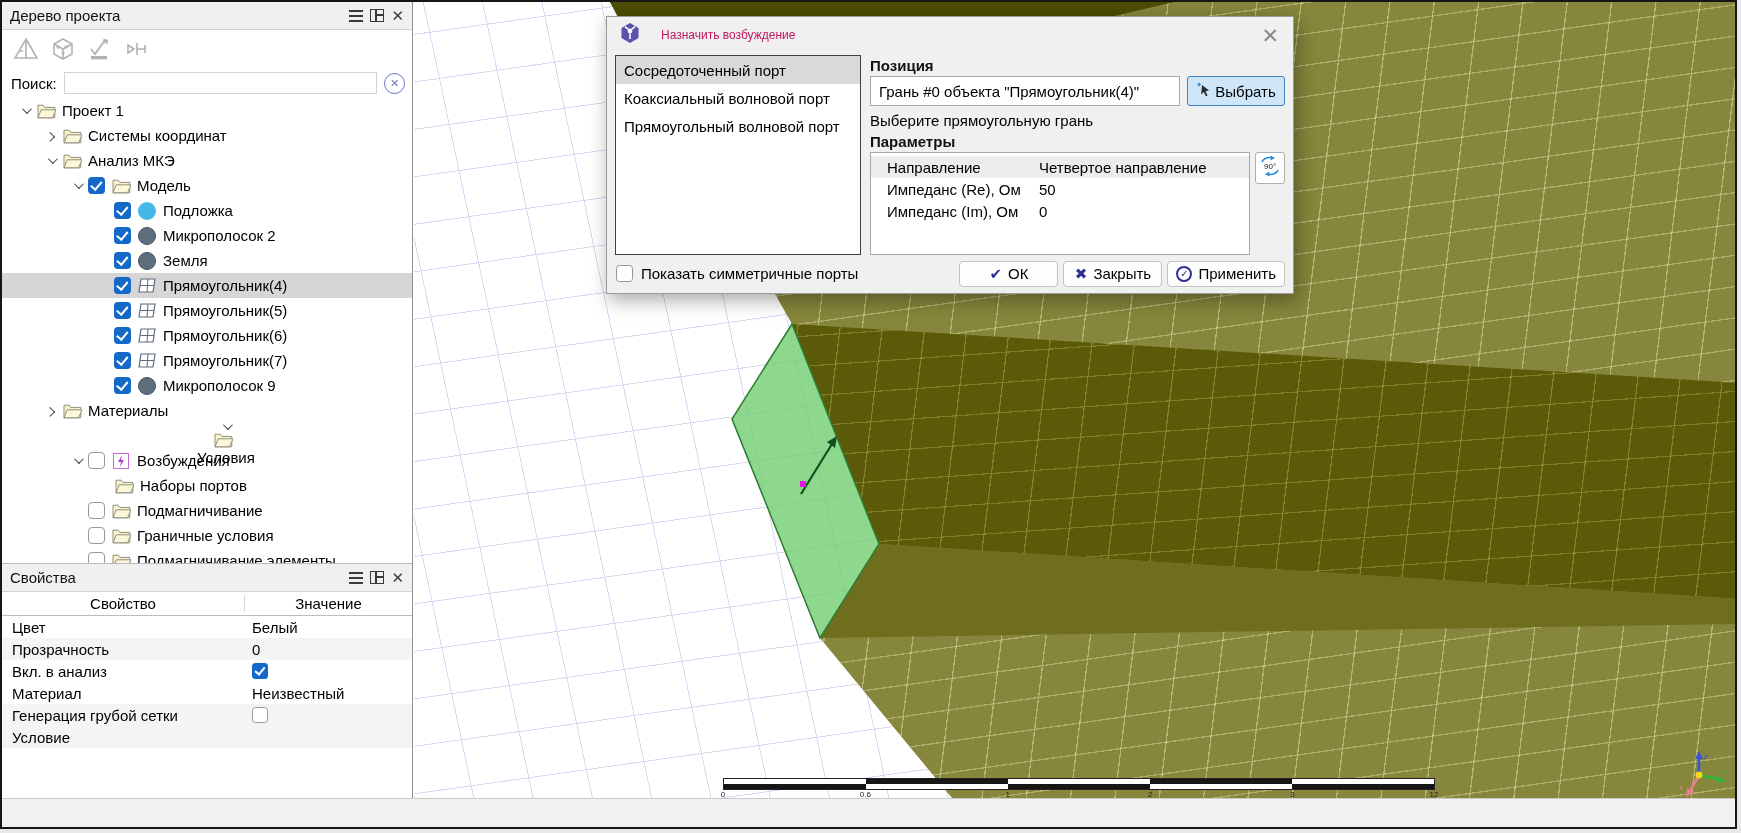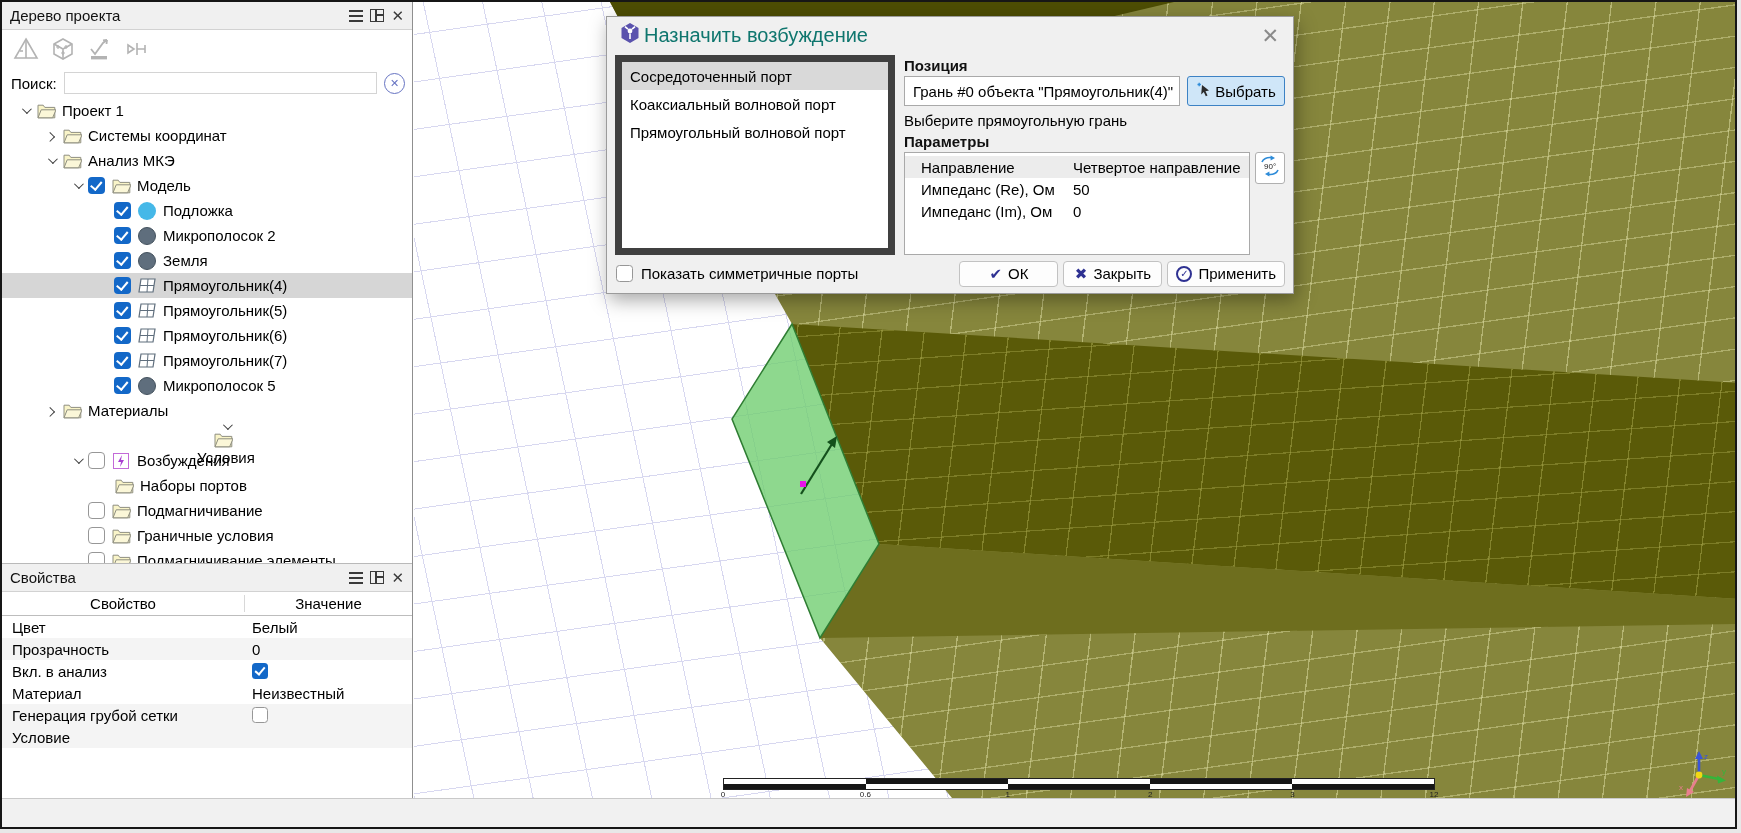--- a/index.html
+++ b/index.html
@@ -85,24 +85,24 @@
     background-size:100% 50%,100% 50%; background-position:top,bottom; background-repeat:no-repeat; }
   .ruler-labels { position:relative; height:9px; }
   .ruler-labels span { position:absolute; top:0; transform:translateX(-50%); font-size:8px; color:#222; }
 
   .axis-triad { position:absolute; left:1258px; top:748px; }
 
   
   .dialog { position:absolute; left:604px; top:14px; width:688px; height:278px; background:#f0f0f0;
     border:1px solid #9b9b9b; box-shadow:3px 6px 18px rgba(0,0,0,.35); }
   .dlg-title { height:36px; display:flex; align-items:center; padding:0 10px 0 12px; }
-  .dlg-title-text { margin-left:3px; color:#0f766e; font-size:20px; flex:1; }
+  .dlg-title-text { margin-left:20px; color:#be185d; font-size:12px; flex:1; }
   .dlg-close { color:#8a8a8a; font-size:21px; line-height:1; cursor:pointer; padding:0 4px; }
   .dlg-body { position:absolute; left:8px; right:8px; top:38px; bottom:38px; display:flex; gap:9px; }
-  .port-list { width:280px; background:#fff; border:7px solid #404040; font-size:15px; overflow:hidden; }
+  .port-list { width:246px; background:#fff; border:1px solid #404040; font-size:15px; overflow:hidden; }
   .port-item { height:28px; display:flex; align-items:center; padding:0 8px; cursor:default; }
   .port-item.selected { background:#d9d9d9; }
   .dlg-right { flex:1; display:flex; flex-direction:column; min-width:0; }
   .sec-label { font-weight:bold; font-size:15px; height:21px; display:flex; align-items:center; color:#111; }
   .pos-row { display:flex; gap:7px; height:30px; margin-bottom:3px; }
   .pos-field { flex:1; background:#fff; border:1px solid #a9a9a9; display:flex; align-items:center; padding:0 8px; font-size:15px; overflow:hidden; white-space:nowrap; }
   .select-btn { width:98px; background:#cfe6f8; border:1px solid #3d82c4; border-radius:3px; display:flex; align-items:center; justify-content:center; gap:3px; font-size:15px; cursor:pointer; flex:none; }
   .hint { font-size:15px; height:22px; display:flex; align-items:center; }
   .params-wrap { display:flex; gap:5px; flex:1; min-height:0; }
   .params-table { flex:1; background:#fff; border:1px solid #a9a9a9; padding-top:3px; }
@@ -330,21 +330,21 @@
             </svg>
           </span>
           <span>Прямоугольник(7)</span>
         </div>
         <div class="tree-row" style="padding-left: 90px;">
           <span class="slot-exp"></span>
           <span class="cb checked"></span>
           <span class="t-icon">
             <span class="circ gray"></span>
           </span>
-          <span>Микрополосок 5</span>
+          <span>Микрополосок 9</span>
         </div>
         <div class="tree-row" style="padding-left: 38px;">
           <span class="slot-exp">
             <span class="chev right"></span>
           </span>
           <span class="t-icon">
             <svg width="19" height="16" viewBox="0 0 19 16">
               <path d="M1 2.2h5.2l1.6 2.2h10V14.8H1Z" fill="#f9f4c8" stroke="#8f8f80"></path>
               <path d="M1 14.8 4.2 6.8H19L15.6 14.8Z" fill="#fbf7d8" stroke="#8f8f80"></path>
             </svg>

